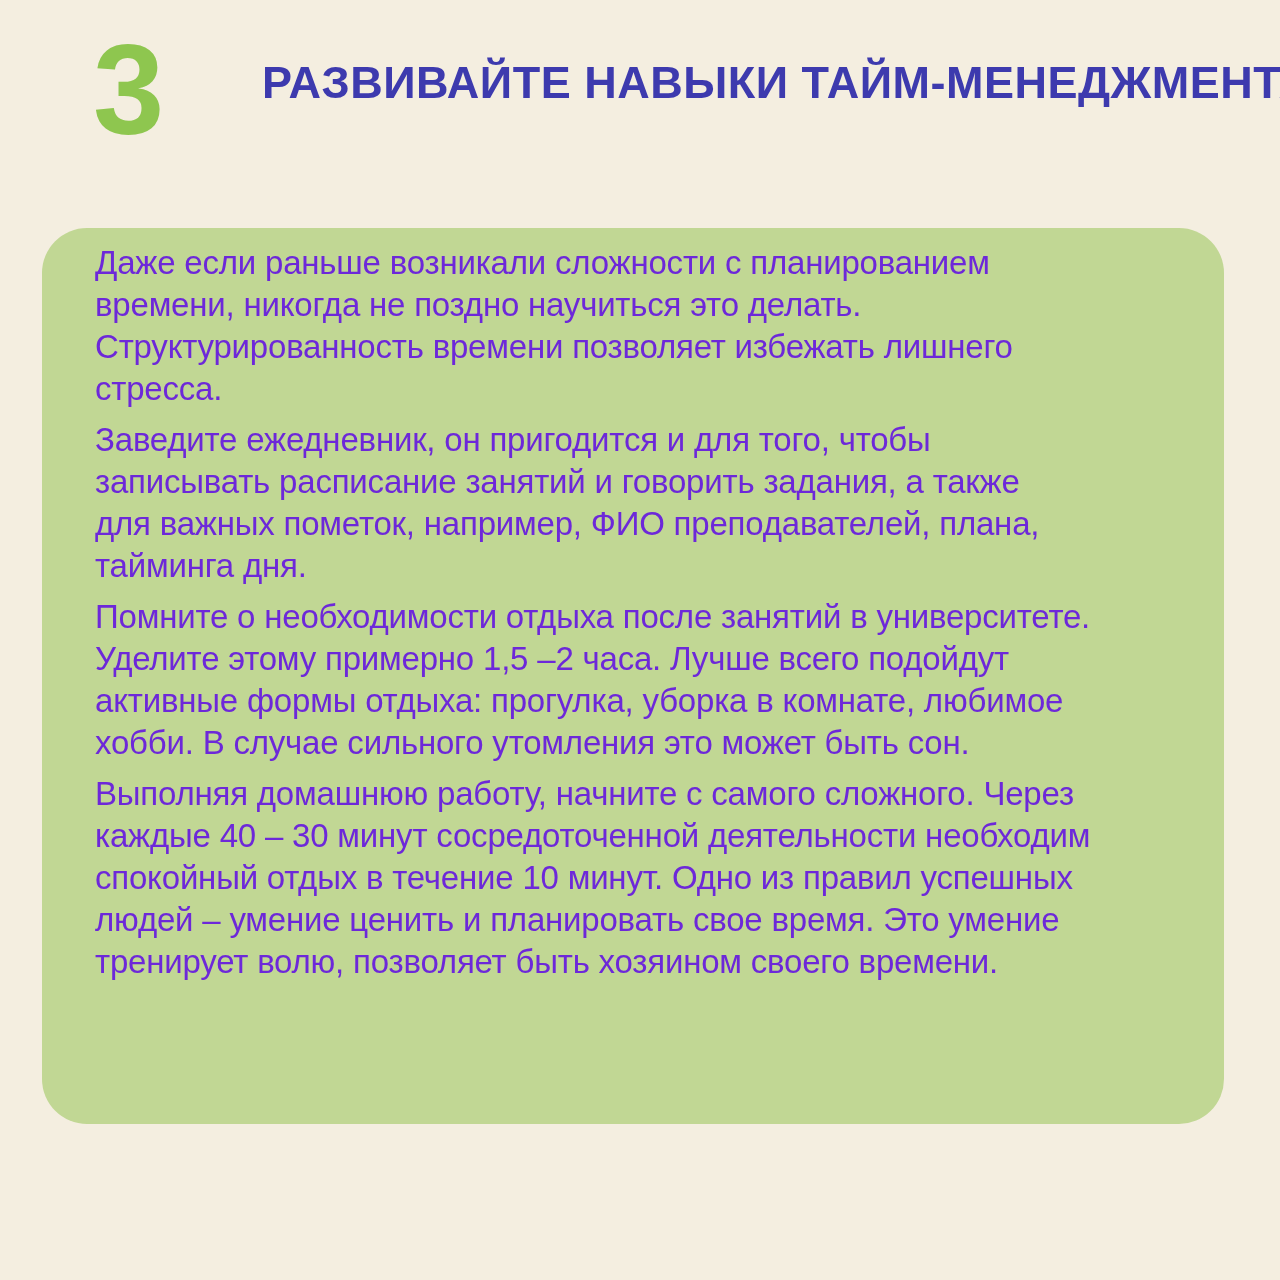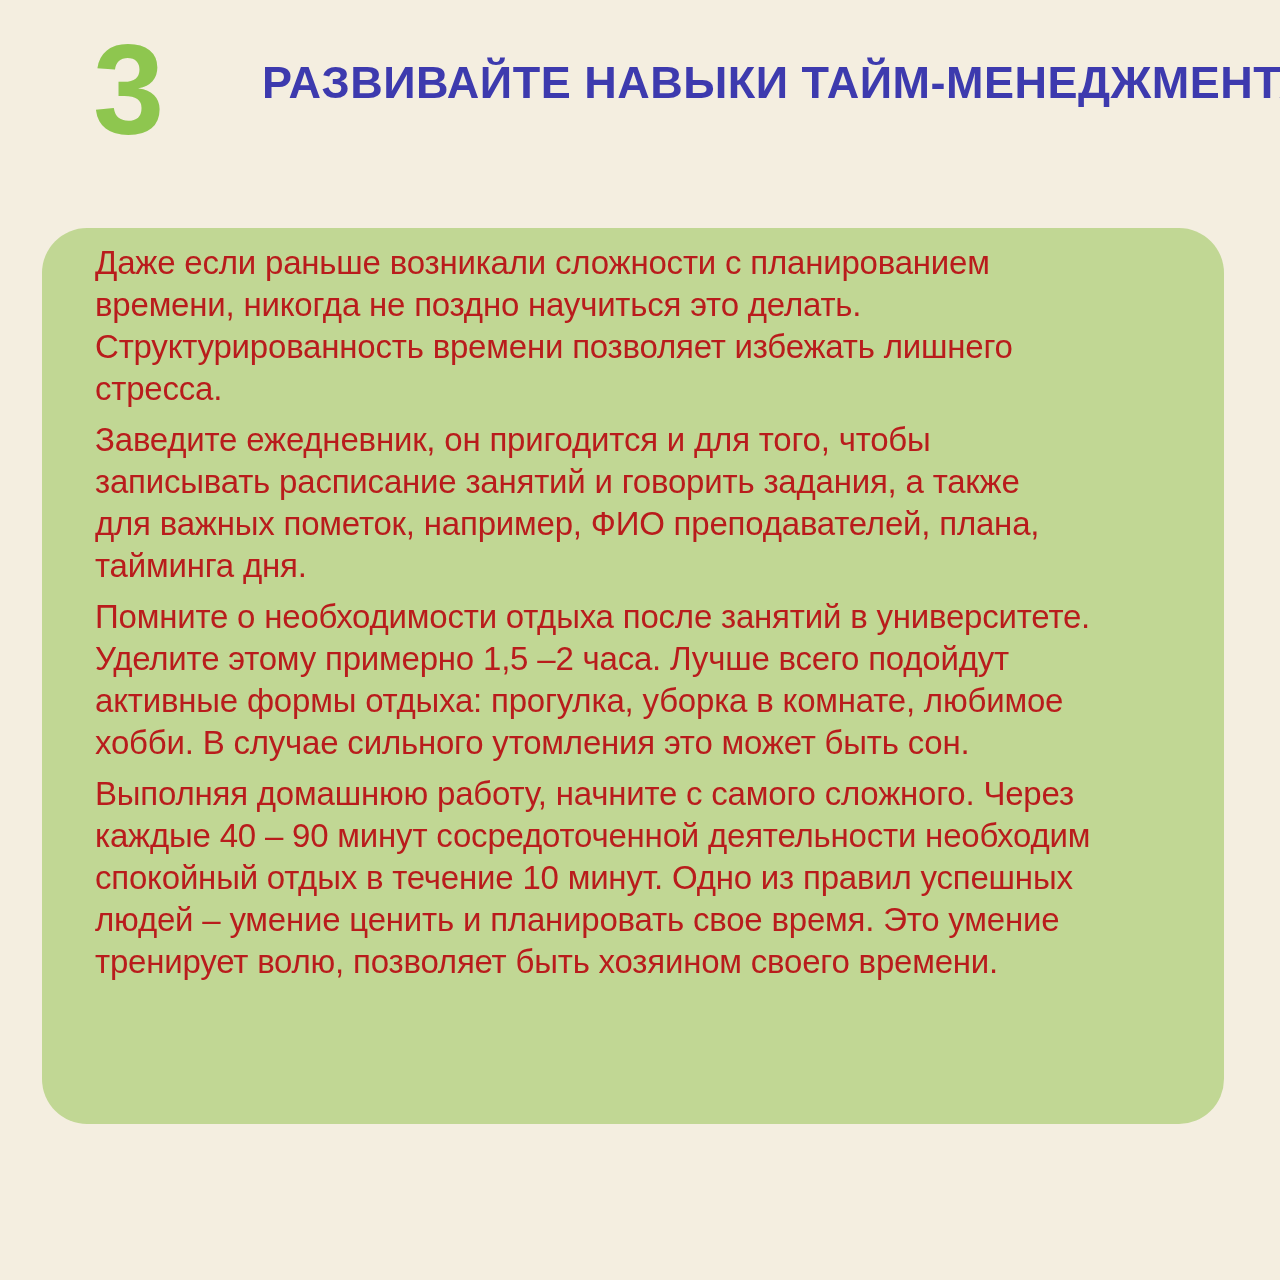--- a/index.html
+++ b/index.html
@@ -45,21 +45,21 @@
     width: 1182px;
     height: 896px;
     background: #c1d794;
     border-radius: 45px;
     padding: 14px 42px 0 53px;
     overflow: hidden;
   }
   .content-card p {
     font-size: 33px;
     line-height: 42px;
-    color: #b91c1c;
+    color: #6d28d9;
     letter-spacing: -0.2px;
     white-space: pre-line;
     margin-bottom: 9px;
   }
 </style>
 </head>
 <body>
 
 <div class="page">
 
@@ -75,19 +75,19 @@
 стресса.</p>
     <p>Заведите ежедневник, он пригодится и для того, чтобы
 записывать расписание занятий и говорить задания, а также
 для важных пометок, например, ФИО преподавателей, плана,
 тайминга дня.</p>
     <p>Помните о необходимости отдыха после занятий в университете.
 Уделите этому примерно 1,5 –2 часа. Лучше всего подойдут
 активные формы отдыха: прогулка, уборка в комнате, любимое
 хобби. В случае сильного утомления это может быть сон.</p>
     <p>Выполняя домашнюю работу, начните с самого сложного. Через
-каждые 40 – 90 минут сосредоточенной деятельности необходим
+каждые 40 – 30 минут сосредоточенной деятельности необходим
 спокойный отдых в течение 10 минут. Одно из правил успешных
 людей – умение ценить и планировать свое время. Это умение
 тренирует волю, позволяет быть хозяином своего времени.</p>
   </div>
 
 </div>
 
 </body></html>

